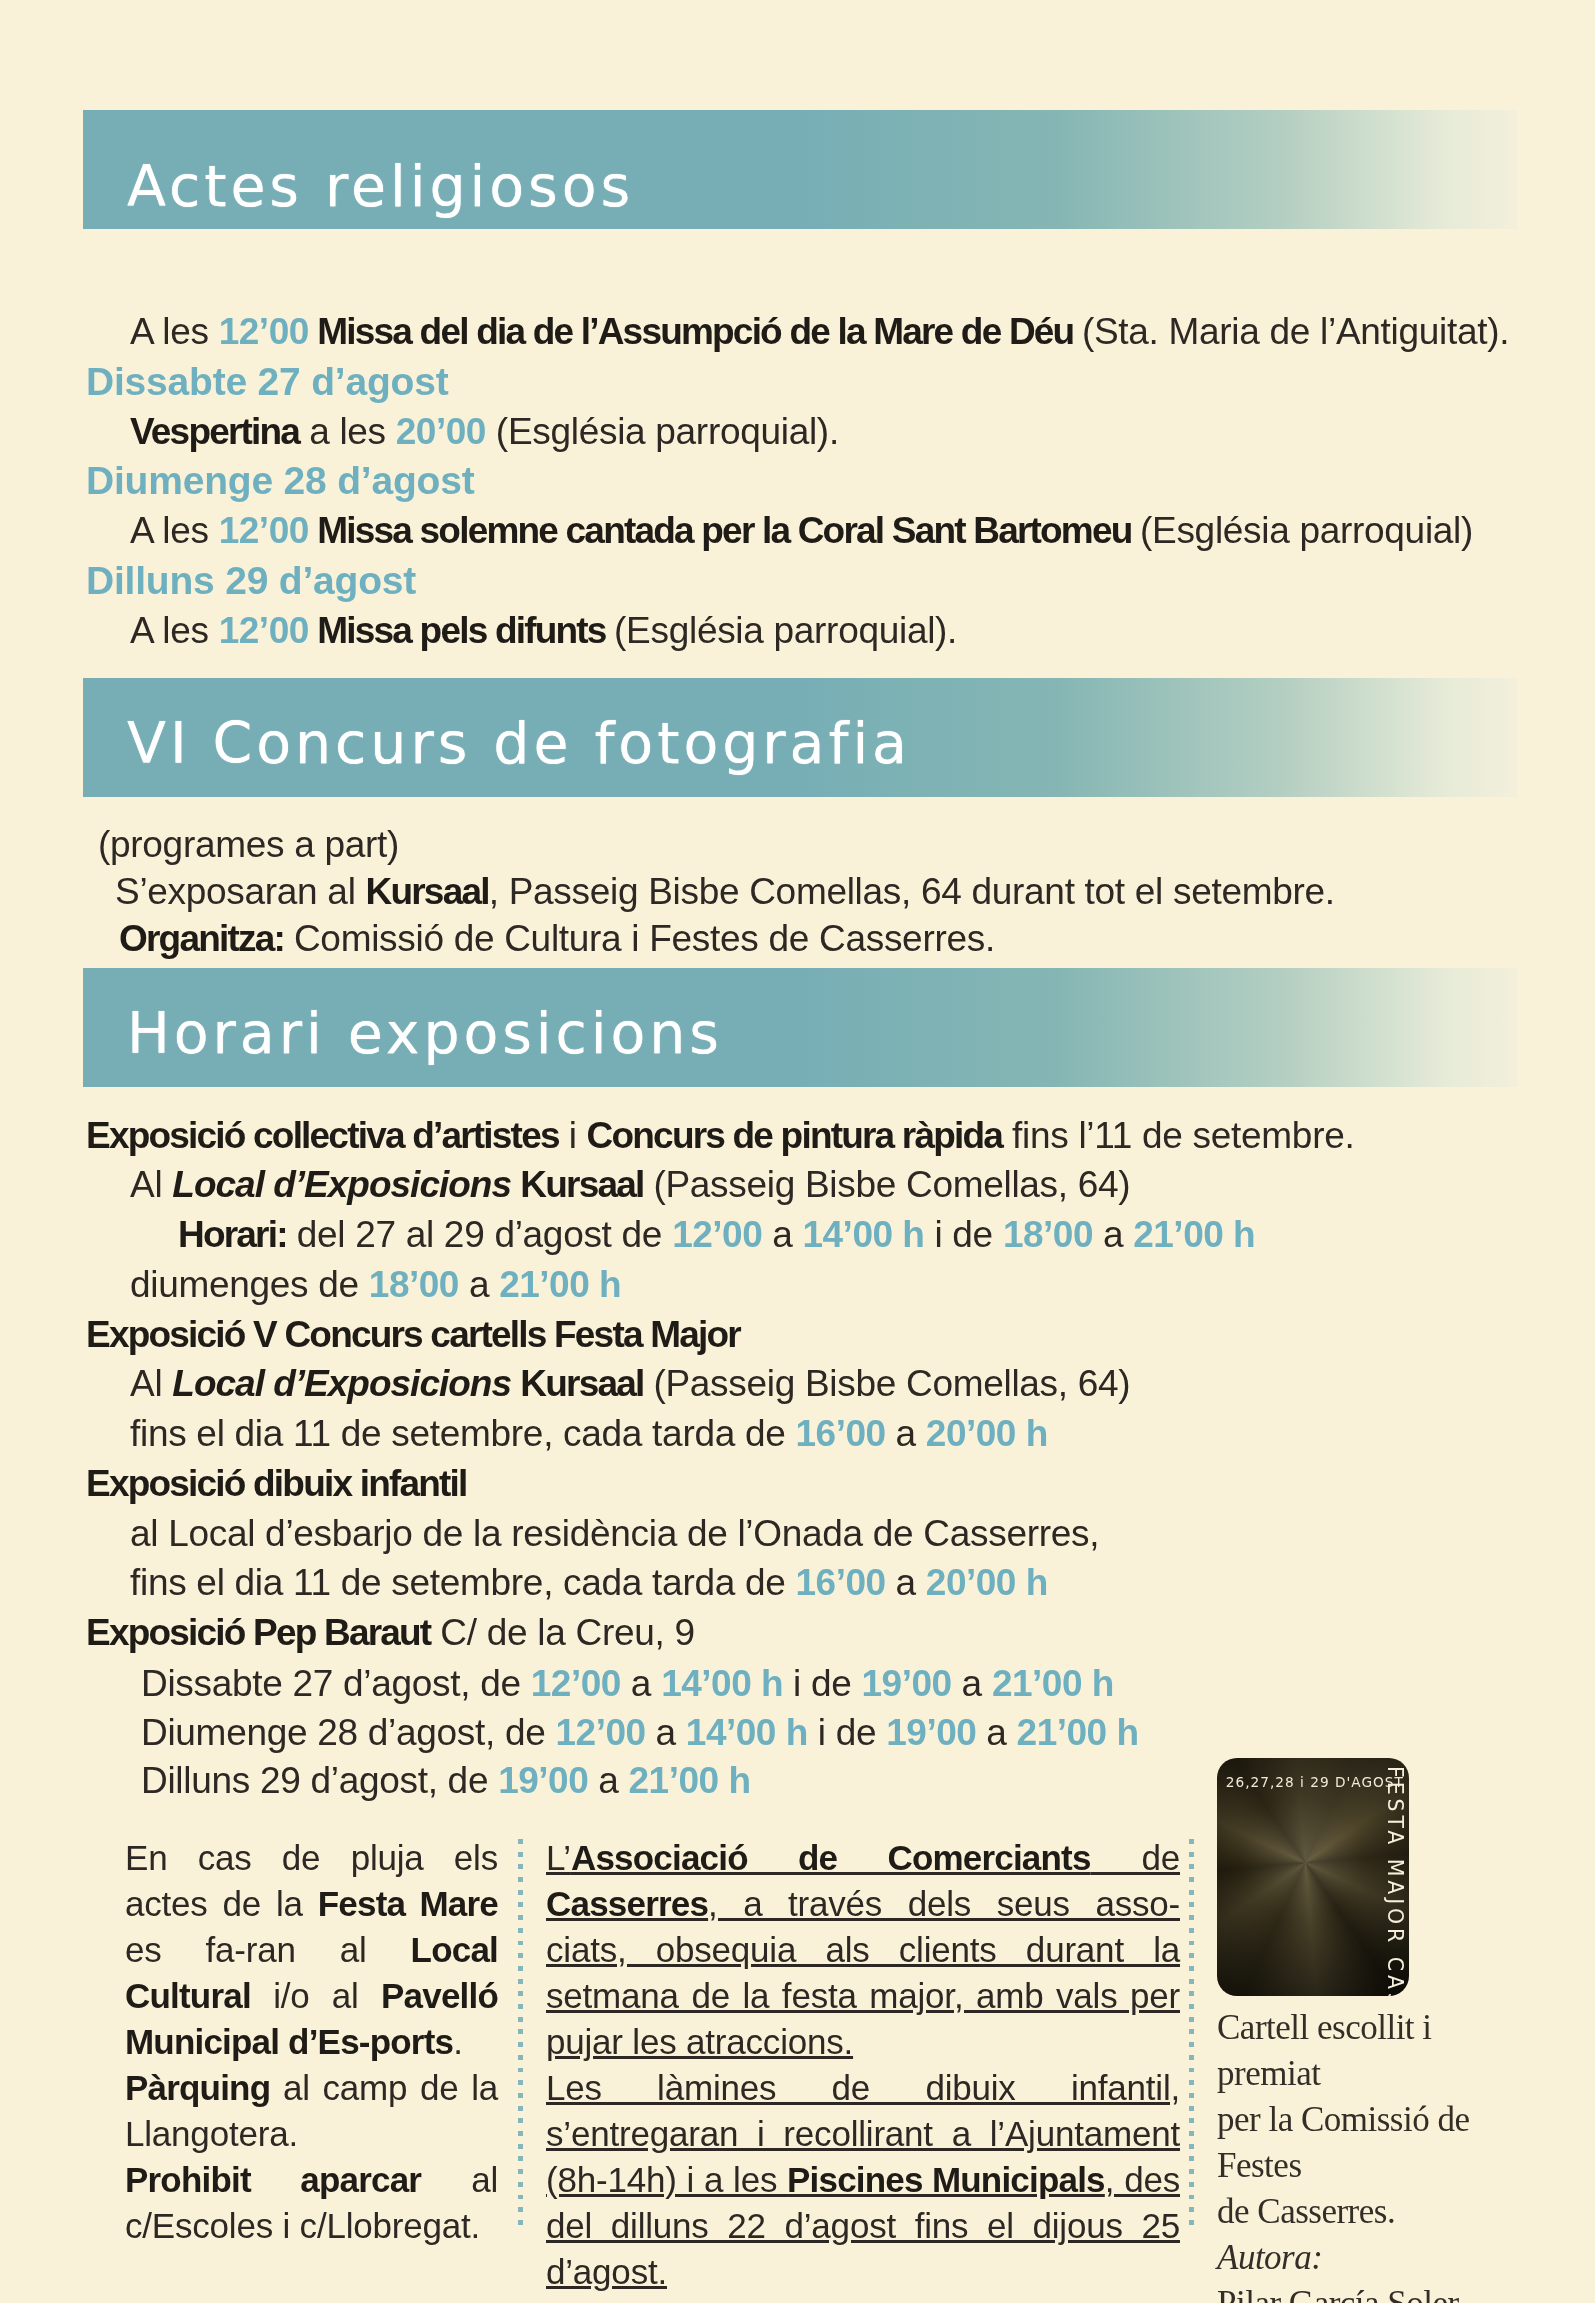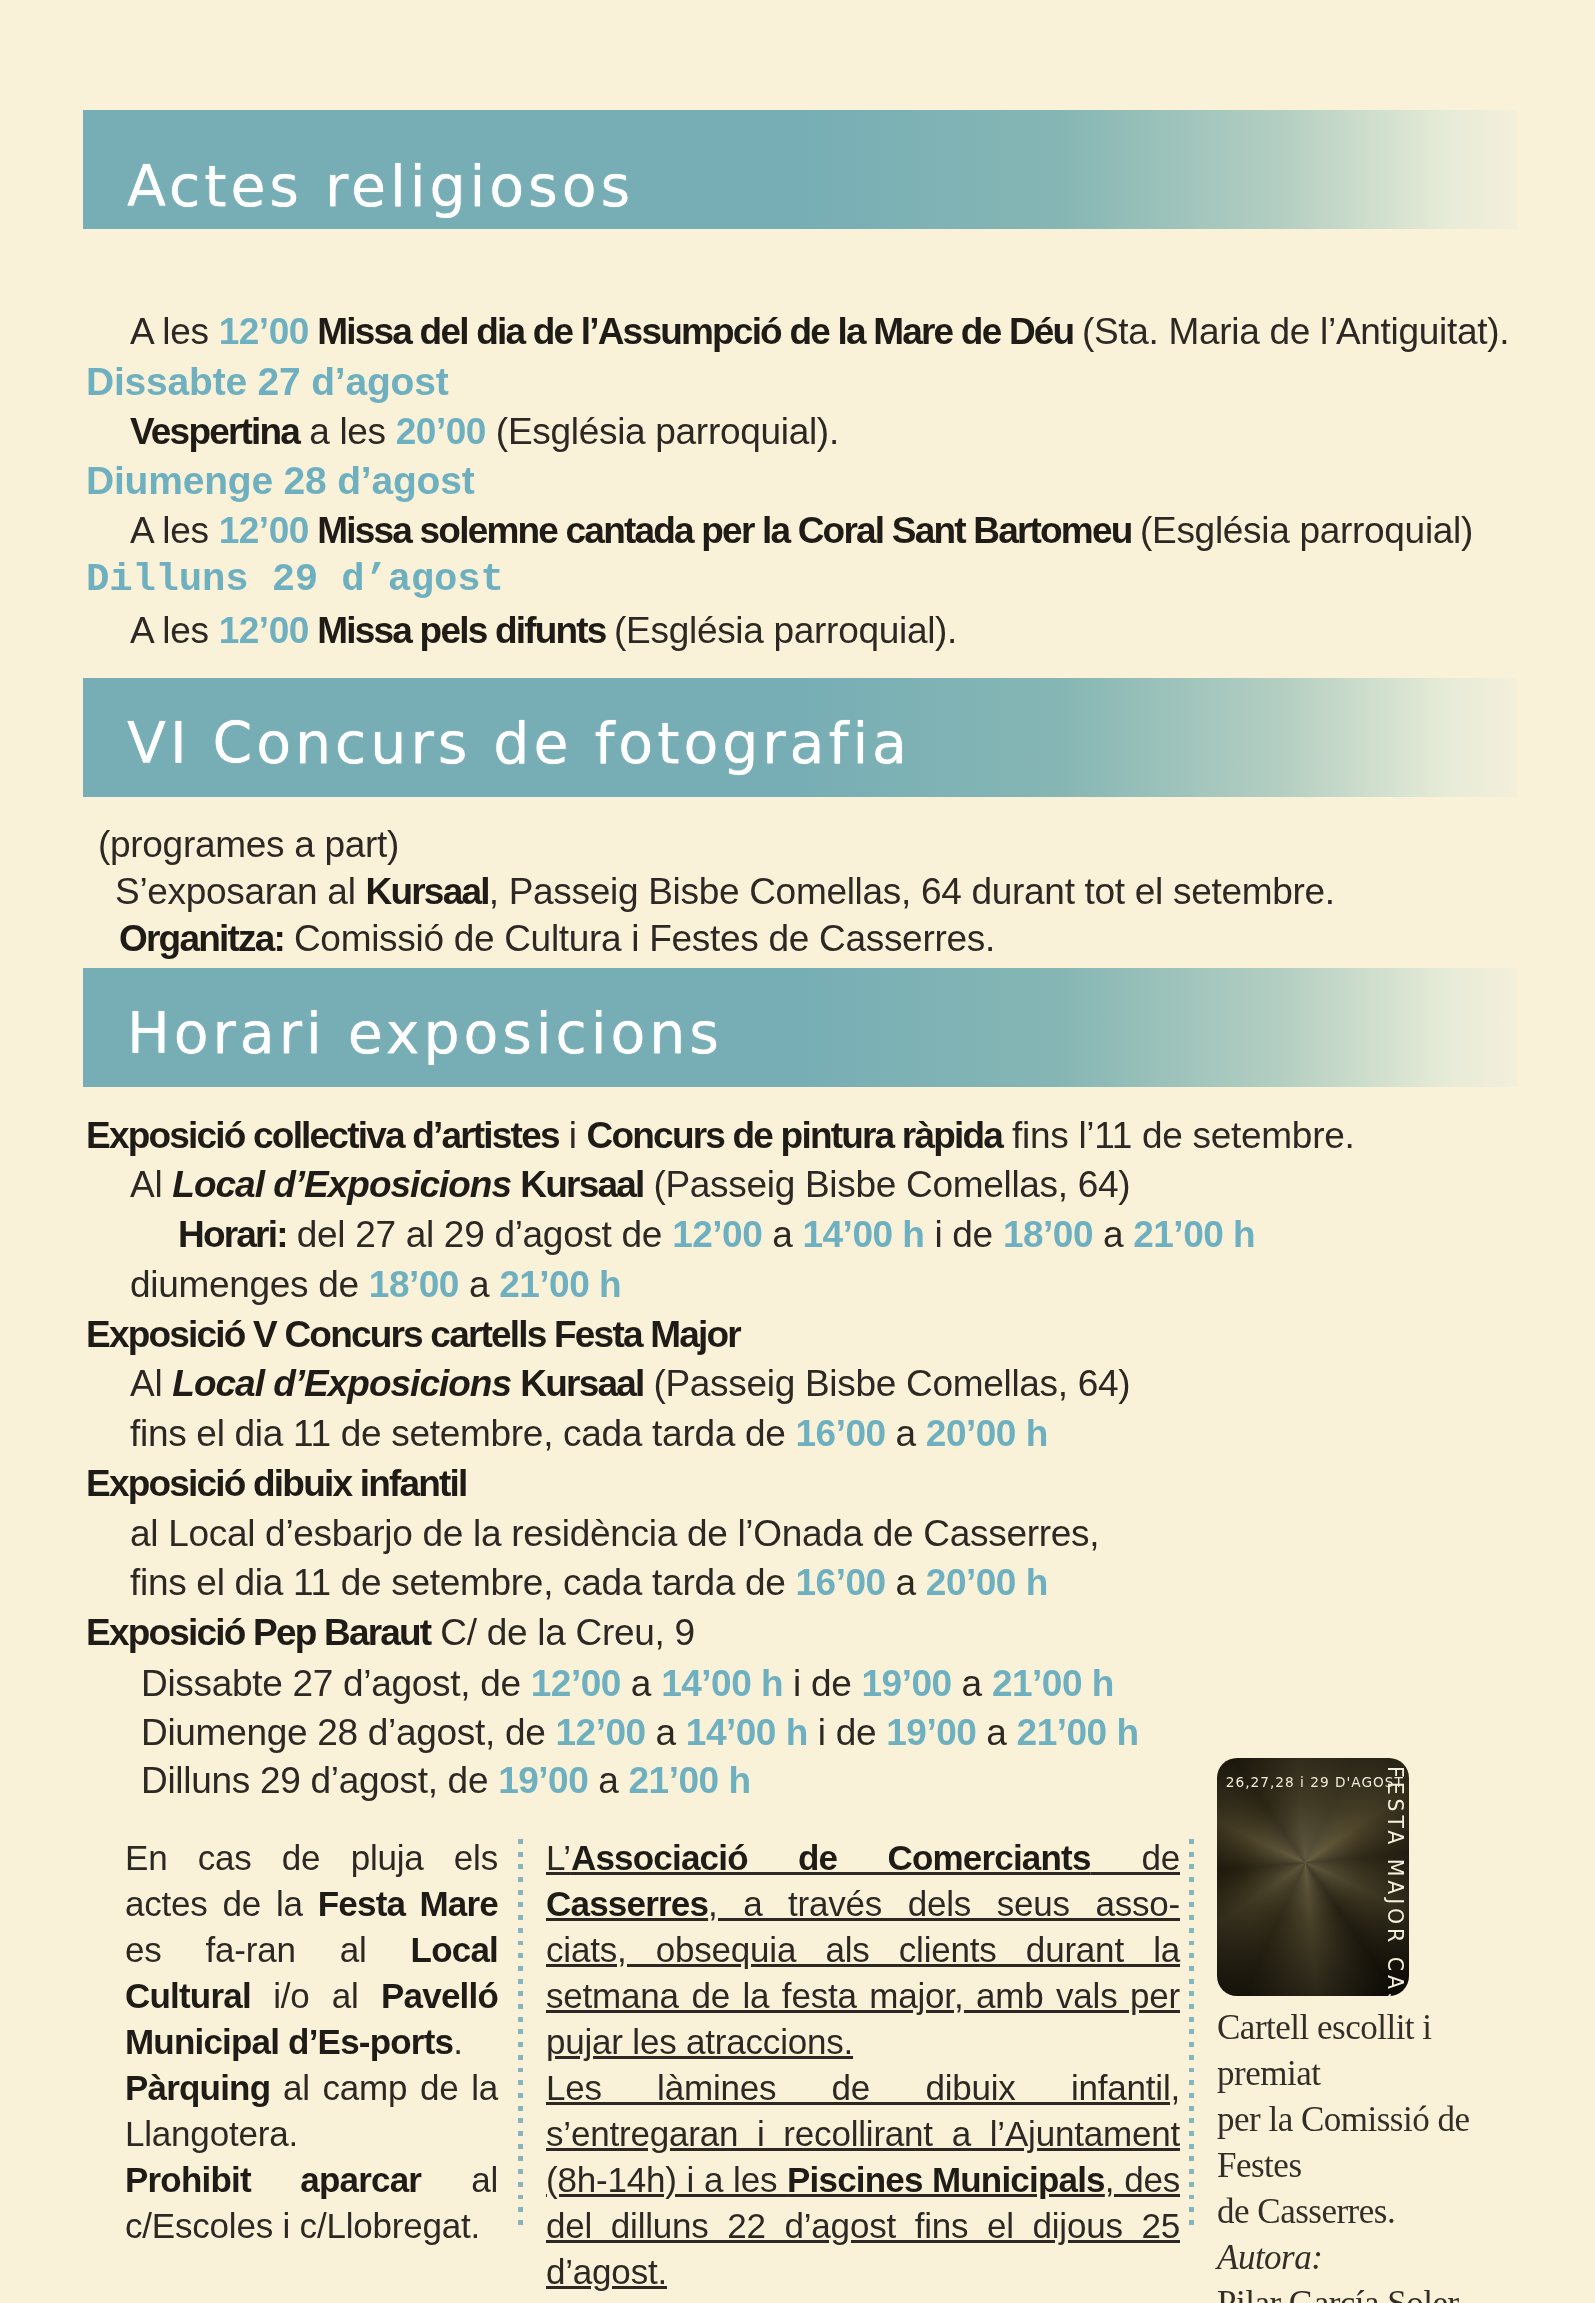--- a/index.html
+++ b/index.html
@@ -41,21 +41,21 @@
 
   <div class="banner" style="top:110px;">
     <div class="banner-title">Actes religiosos</div>
   </div>
 
   <div class="t" style="left:130px;top:309px;"><span>A les </span><span class="tl">12’00</span><span class="b"> Missa del dia de l’Assumpció de la Mare de Déu </span><span>(Sta. Maria de l’Antiguitat).</span></div>
   <div class="t day" style="left:86px;top:359px;">Dissabte 27 d’agost</div>
   <div class="t" style="left:130px;top:409px;"><span class="b">Vespertina</span><span> a les </span><span class="tl">20’00</span><span> (Església parroquial).</span></div>
   <div class="t day" style="left:86px;top:458px;">Diumenge 28 d’agost</div>
   <div class="t" style="left:130px;top:508px;"><span>A les </span><span class="tl">12’00</span><span class="b"> Missa solemne cantada per la Coral Sant Bartomeu </span><span>(Església parroquial)</span></div>
-  <div class="t day" style="left:86px;top:558px;font-family:Liberation Mono, monospace;">Dilluns 29 d’agost</div>
+  <div class="t day" style="left:86px;top:558px;">Dilluns 29 d’agost</div>
   <div class="t" style="left:130px;top:608px;"><span>A les </span><span class="tl">12’00</span><span class="b"> Missa pels difunts </span><span>(Església parroquial).</span></div>
 
   <div class="banner" style="top:678px;text-align:center;">
     <div class="banner-title" style="bottom:21.5px;">VI Concurs de fotografia</div>
   </div>
 
   <div class="t" style="left:98px;top:822px;">(programes a part)</div>
   <div class="t" style="left:115px;top:869px;"><span>S’exposaran al </span><span class="b">Kursaal</span><span>, Passeig Bisbe Comellas, 64 durant tot el setembre.</span></div>
   <div class="t" style="left:119px;top:916px;"><span class="b">Organitza:</span><span> Comissió de Cultura i Festes de Casserres.</span></div>
 

